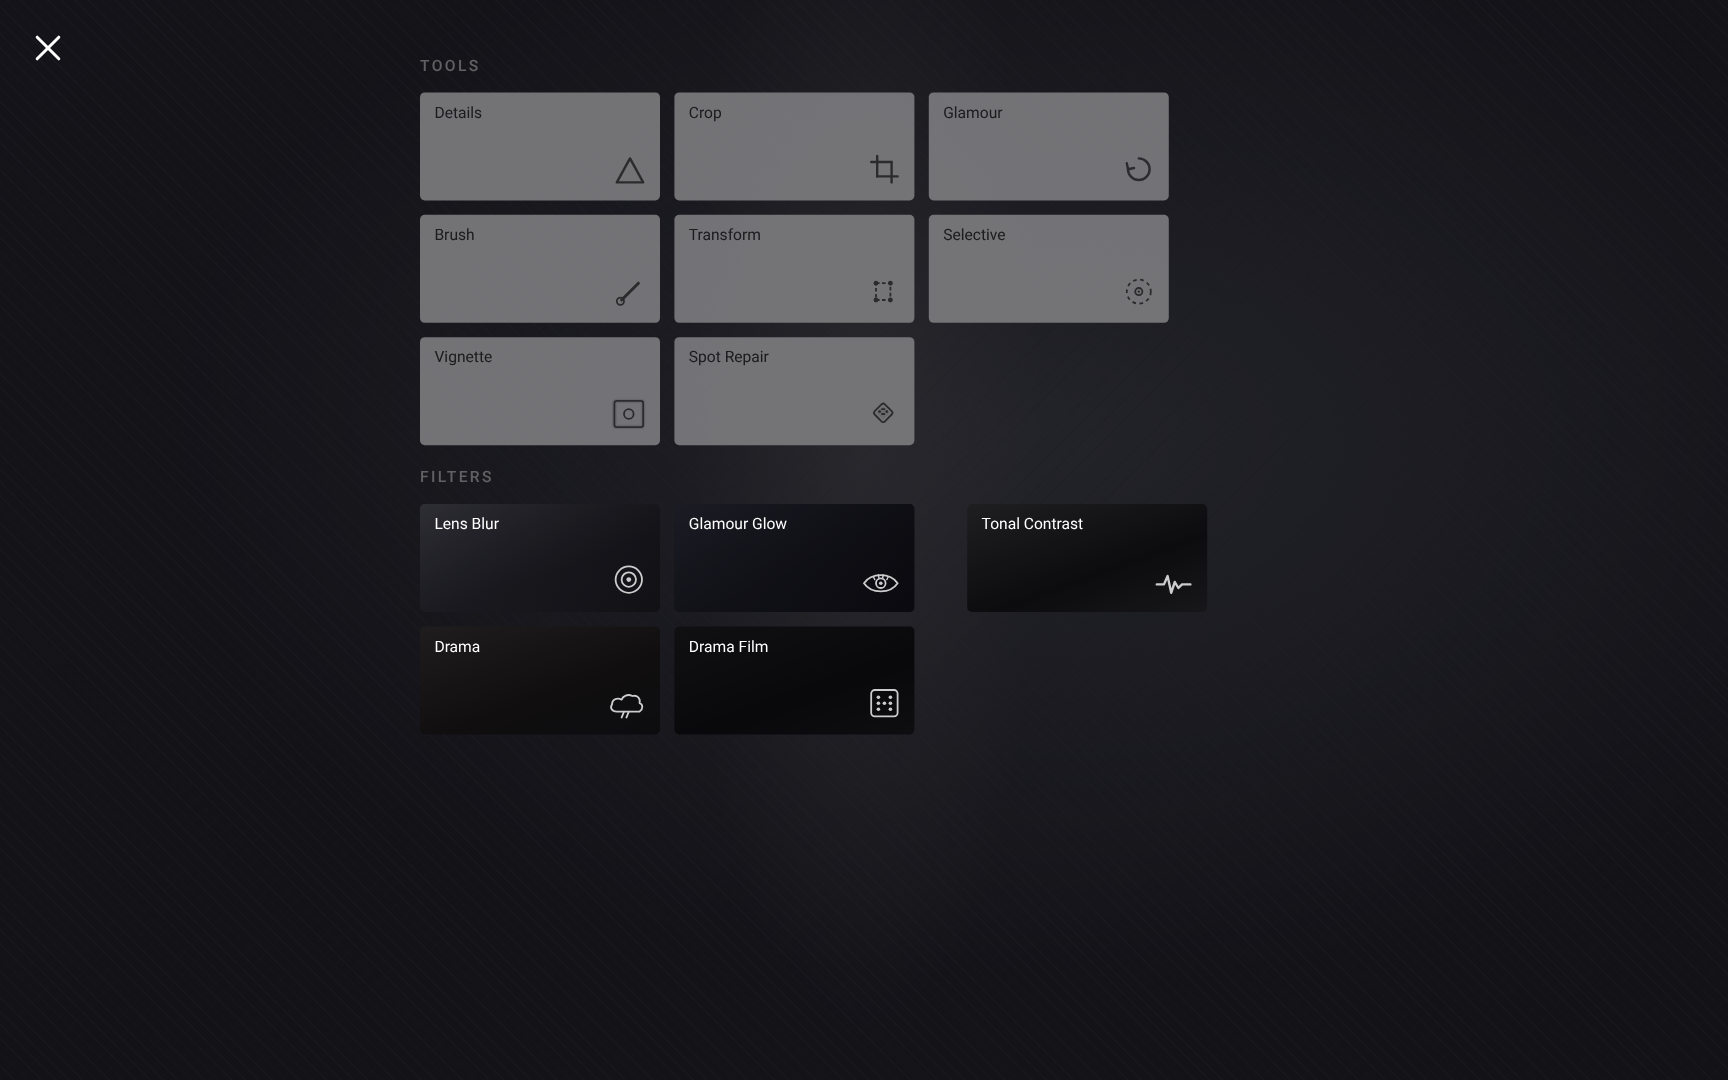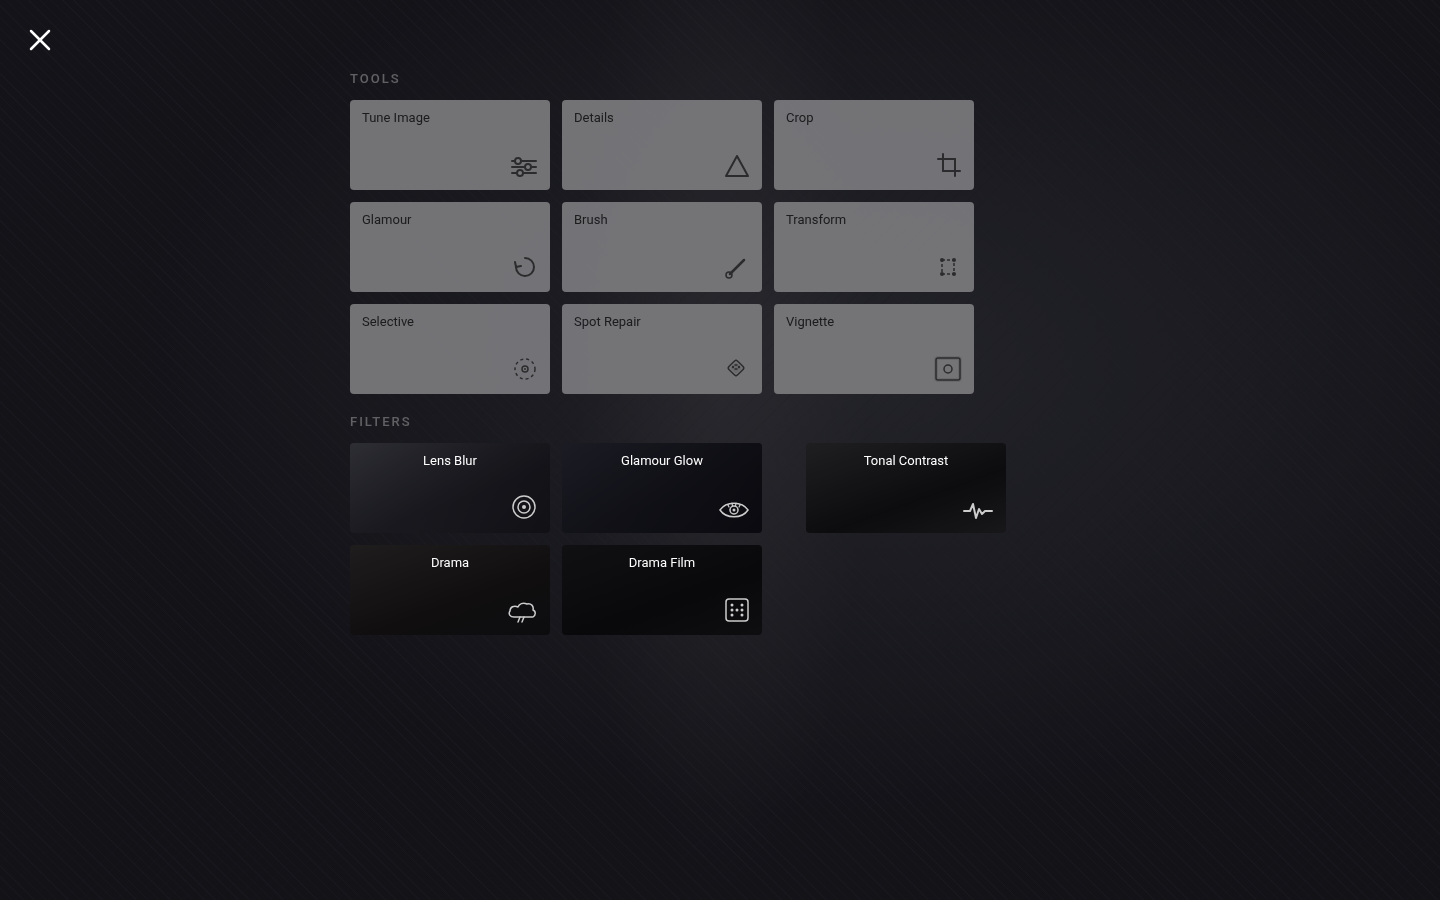--- a/index.html
+++ b/index.html
@@ -124,21 +124,20 @@
       flex-direction: column;
       justify-content: space-between;
     }
 
     .filter-card .card-label {
       font-size: 13px;
       color: #fff;
       font-weight: 400;
       z-index: 2;
       position: relative;
-      text-align: center;
     }
 
     .filter-card .card-icon {
       align-self: flex-end;
       font-size: 22px;
       color: #ccc;
       line-height: 1;
       z-index: 2;
       position: relative;
     }
@@ -184,21 +183,21 @@
     
     .tools-area, .filters-area {
       display: flex;
       flex-direction: column;
     }
 
     
     .panel-area {
       position: absolute;
       left: 350px;
-      top: 67px;
+      top: 44px;
       width: 690px;
     }
   </style>
 </head>
 <body>
 
 <div class="bg"></div>
 <div class="overlay"></div>
 
 <div class="close-btn">
@@ -207,33 +206,20 @@
     <line x1="20" y1="2" x2="2" y2="20" stroke="white" stroke-width="2.5" stroke-linecap="round"></line>
   </svg>
 </div>
 
 <div class="panel-area">
 
   <div class="tools-area">
     <div class="section-label">TOOLS</div>
     <div class="grid">
 
-      <div class="tool-card">
-        <span class="card-label">Tune Image</span>
-        <span class="card-icon">
-          <svg width="28" height="22" viewBox="0 0 28 22" fill="none" xmlns="http://www.w3.org/2000/svg">
-            <line x1="2" y1="5" x2="26" y2="5" stroke="#555" stroke-width="2" stroke-linecap="round"></line>
-            <line x1="2" y1="11" x2="26" y2="11" stroke="#555" stroke-width="2" stroke-linecap="round"></line>
-            <line x1="2" y1="17" x2="26" y2="17" stroke="#555" stroke-width="2" stroke-linecap="round"></line>
-            <circle cx="8" cy="5" r="3" fill="white" stroke="#555" stroke-width="2"></circle>
-            <circle cx="18" cy="11" r="3" fill="white" stroke="#555" stroke-width="2"></circle>
-            <circle cx="10" cy="17" r="3" fill="white" stroke="#555" stroke-width="2"></circle>
-          </svg>
-        </span>
-      </div>
 
       <div class="tool-card">
         <span class="card-label">Details</span>
         <span class="card-icon">
           <svg width="26" height="24" viewBox="0 0 26 24" fill="none" xmlns="http://www.w3.org/2000/svg">
             <polygon points="13,2 24,22 2,22" fill="none" stroke="#555" stroke-width="2" stroke-linejoin="round"></polygon>
           </svg>
         </span>
       </div>
 
@@ -287,41 +273,41 @@
         <span class="card-icon">
           <svg width="26" height="26" viewBox="0 0 26 26" fill="none" xmlns="http://www.w3.org/2000/svg">
             <circle cx="13" cy="13" r="10" fill="none" stroke="#555" stroke-width="1.5" stroke-dasharray="3,3"></circle>
             <circle cx="13" cy="13" r="3" fill="none" stroke="#555" stroke-width="1.5"></circle>
             <circle cx="13" cy="13" r="1" fill="#555"></circle>
           </svg>
         </span>
       </div>
 
       <div class="tool-card">
+        <span class="card-label">Vignette</span>
+        <span class="card-icon">
+          <svg width="28" height="26" viewBox="0 0 28 26" fill="none" xmlns="http://www.w3.org/2000/svg">
+            <rect x="2" y="2" width="24" height="22" rx="2" fill="none" stroke="#555" stroke-width="1.5"></rect>
+            <rect x="2" y="2" width="24" height="22" rx="2" fill="none" stroke="#555" stroke-width="4" opacity="0.15"></rect>
+            <circle cx="14" cy="13" r="4" fill="none" stroke="#555" stroke-width="1.5"></circle>
+          </svg>
+        </span>
+      </div>
+
+      <div class="tool-card">
         <span class="card-label">Spot Repair</span>
         <span class="card-icon">
           <svg width="28" height="28" viewBox="0 0 28 28" fill="none" xmlns="http://www.w3.org/2000/svg">
 
             <rect x="8" y="8" width="12" height="12" rx="2" fill="none" stroke="#555" stroke-width="1.5" transform="rotate(45 14 14)"></rect>
             <rect x="10" y="10" width="8" height="8" rx="1" fill="#ddd" transform="rotate(45 14 14)"></rect>
             <circle cx="11" cy="13" r="1.2" fill="#555"></circle>
             <circle cx="17" cy="13" r="1.2" fill="#555"></circle>
             <line x1="13" y1="11" x2="15" y2="11" stroke="#555" stroke-width="1.5" stroke-linecap="round"></line>
             <line x1="13" y1="15" x2="15" y2="15" stroke="#555" stroke-width="1.5" stroke-linecap="round"></line>
-          </svg>
-        </span>
-      </div>
-
-      <div class="tool-card">
-        <span class="card-label">Vignette</span>
-        <span class="card-icon">
-          <svg width="28" height="26" viewBox="0 0 28 26" fill="none" xmlns="http://www.w3.org/2000/svg">
-            <rect x="2" y="2" width="24" height="22" rx="2" fill="none" stroke="#555" stroke-width="1.5"></rect>
-            <rect x="2" y="2" width="24" height="22" rx="2" fill="none" stroke="#555" stroke-width="4" opacity="0.15"></rect>
-            <circle cx="14" cy="13" r="4" fill="none" stroke="#555" stroke-width="1.5"></circle>
           </svg>
         </span>
       </div>
 
     </div>
   </div>
 
   <div class="filters-area">
     <div class="section-label">FILTERS</div>
     <div class="grid">

